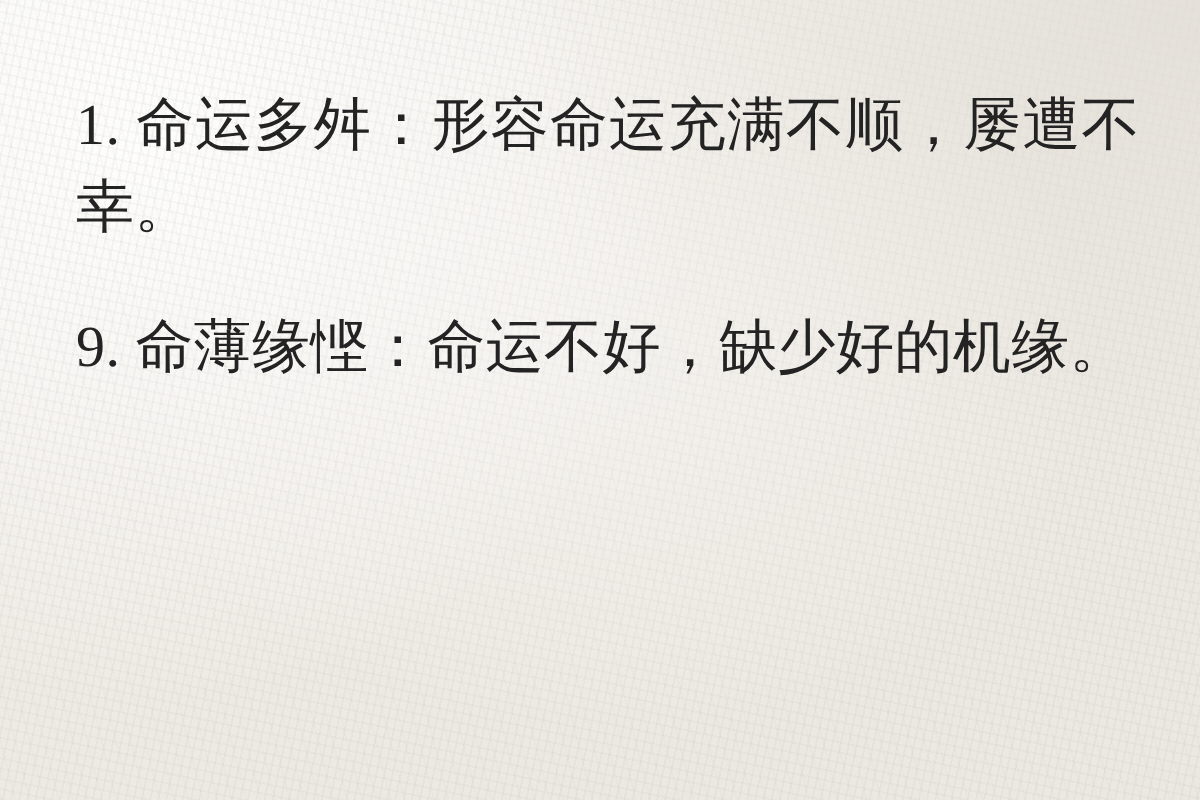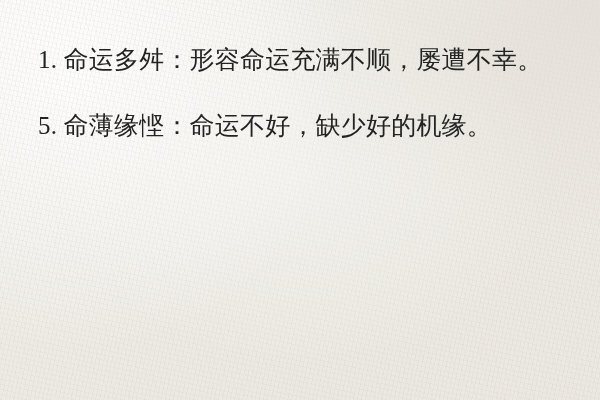--- a/index.html
+++ b/index.html
@@ -45,30 +45,30 @@
     pointer-events: none;
   }
   .content {
     position: relative;
     z-index: 2;
     padding: 14px 30px 0 38px;
   }
   .entry {
     display: block;
     color: #232323;
-    font-size: 25px;
+    font-size: 29px;
     line-height: 41px;
     letter-spacing: 0.2px;
     text-align: justify;
     text-justify: inter-ideograph;
     white-space: normal;
     word-break: break-all;
   }
 </style>
 </head>
 <body>
 
 <div id="page">
   <div class="content">
     <p class="entry">1. 命运多舛：形容命运充满不顺，屡遭不幸。</p>
-    <p class="entry">5. 命薄缘悭：命运不好，缺少好的机缘。</p>
+    <p class="entry">9. 命薄缘悭：命运不好，缺少好的机缘。</p>
   </div>
 </div>
 
 </body></html>

